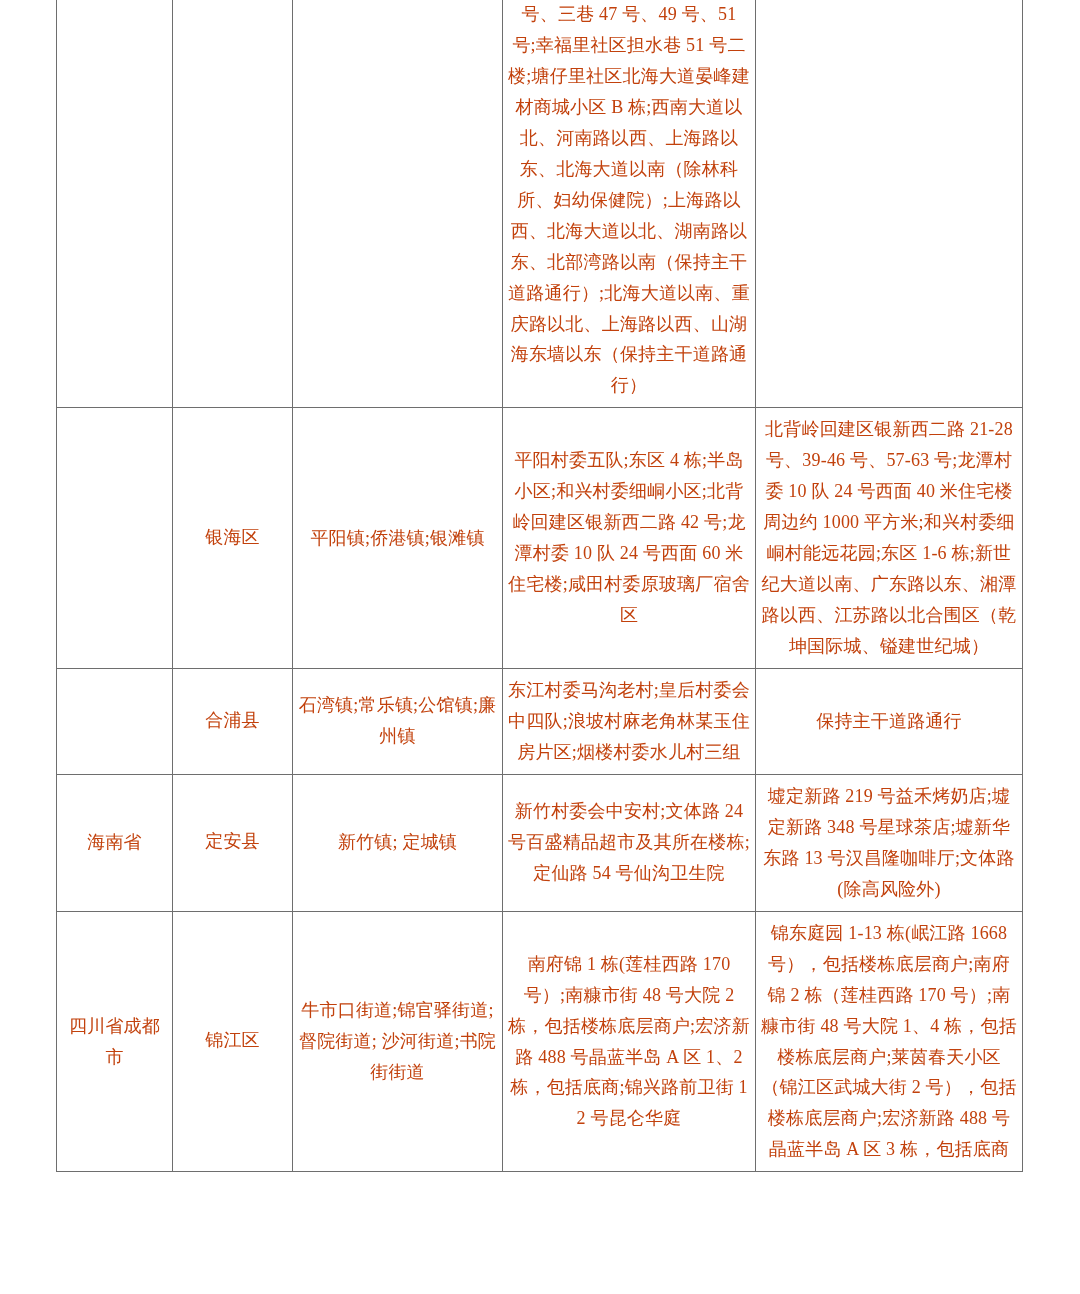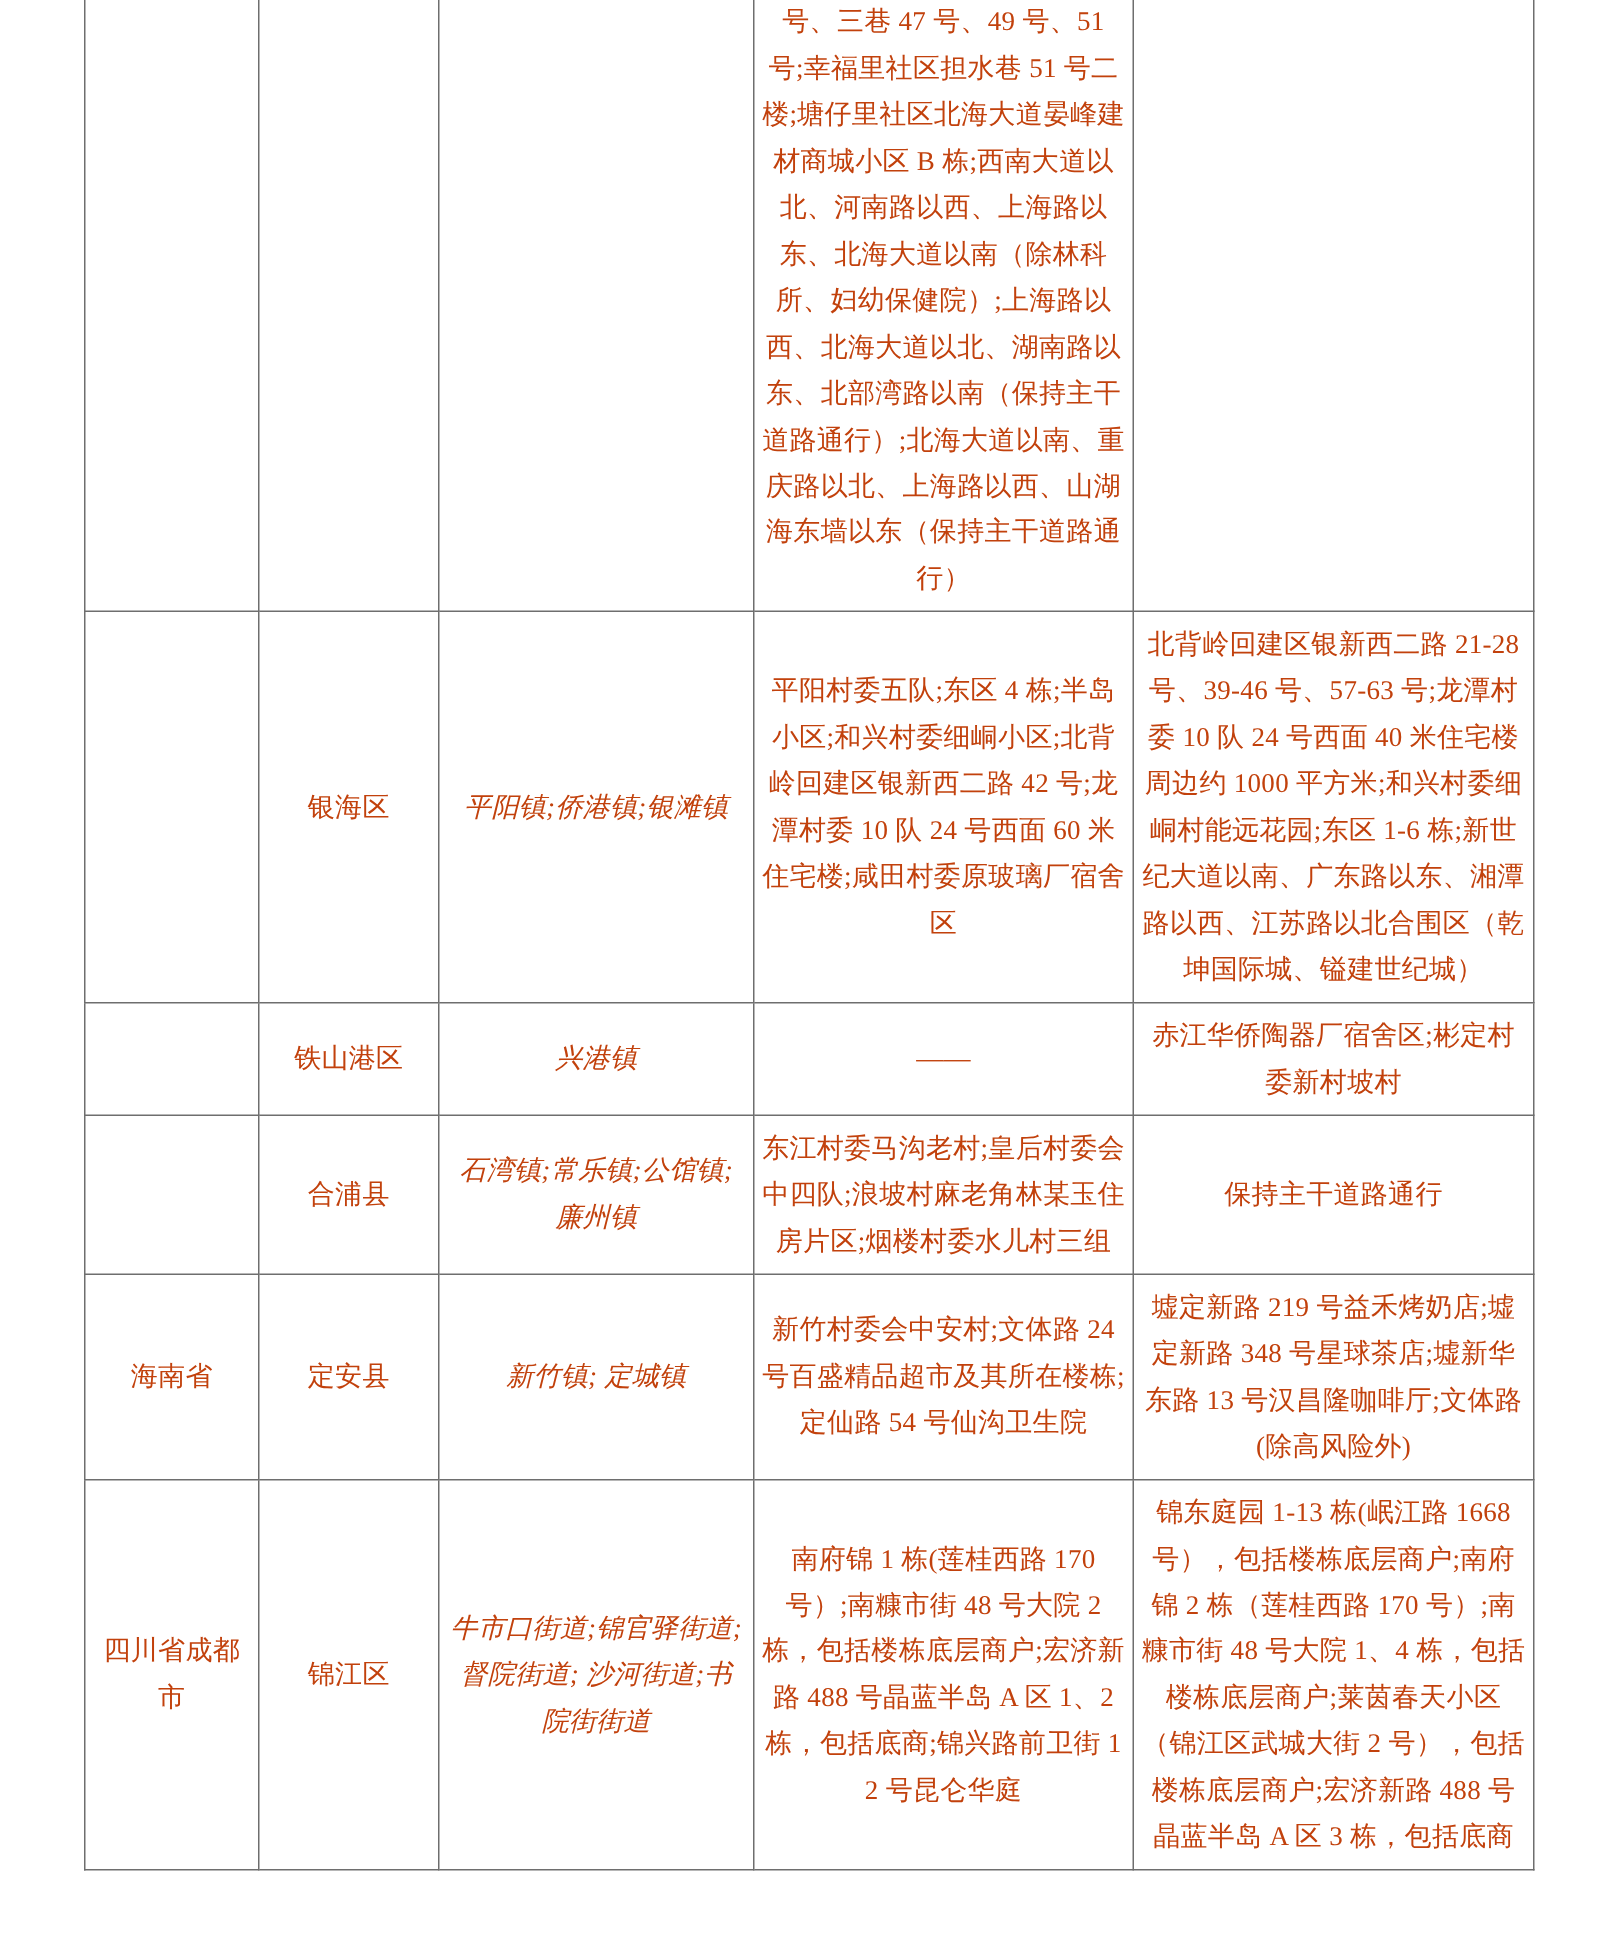--- a/index.html
+++ b/index.html
@@ -39,22 +39,22 @@
     padding: 6px 5px;
     font-size: 18px;
     line-height: 1.72;
     letter-spacing: 0.2px;
     color: #c2410c;
     word-break: break-all;
   }
 
   
   .c-prov  { width: 116px; }
-  .c-dist  { width: 120px; }
-  .c-town  { width: 210px; font-style: italic; }
+  .c-dist  { width: 120px; font-family: Liberation Mono, monospace; }
+  .c-town  { width: 210px; }
   .c-mid   { width: 253px; }
   .c-high  { width: 267px; }
 
   
   .c-prov, .c-dist { word-break: keep-all; }
 
   .dash {
     letter-spacing: -2px;
   }
 
@@ -89,27 +89,20 @@
       </tr>
 
       <tr>
         <td class="c-prov"></td>
         <td class="c-dist">银海区</td>
         <td class="c-town">平阳镇;侨港镇;银滩镇</td>
         <td class="c-mid">平阳村委五队;东区 4 栋;半岛小区;和兴村委细峒小区;北背岭回建区银新西二路 42 号;龙潭村委 10 队 24 号西面 60 米住宅楼;咸田村委原玻璃厂宿舍区</td>
         <td class="c-high">北背岭回建区银新西二路 21-28 号、39-46 号、57-63 号;龙潭村委 10 队 24 号西面 40 米住宅楼周边约 1000 平方米;和兴村委细峒村能远花园;东区 1-6 栋;新世纪大道以南、广东路以东、湘潭路以西、江苏路以北合围区（乾坤国际城、镒建世纪城）</td>
       </tr>
 
-      <tr>
-        <td class="c-prov"></td>
-        <td class="c-dist">铁山港区</td>
-        <td class="c-town">兴港镇</td>
-        <td class="c-mid dash">——</td>
-        <td class="c-high">赤江华侨陶器厂宿舍区;彬定村委新村坡村</td>
-      </tr>
 
       <tr>
         <td class="c-prov"></td>
         <td class="c-dist">合浦县</td>
         <td class="c-town">石湾镇;常乐镇;公馆镇;廉州镇</td>
         <td class="c-mid">东江村委马沟老村;皇后村委会中四队;浪坡村麻老角林某玉住房片区;烟楼村委水儿村三组</td>
         <td class="c-high">保持主干道路通行</td>
       </tr>
 
       <tr>

